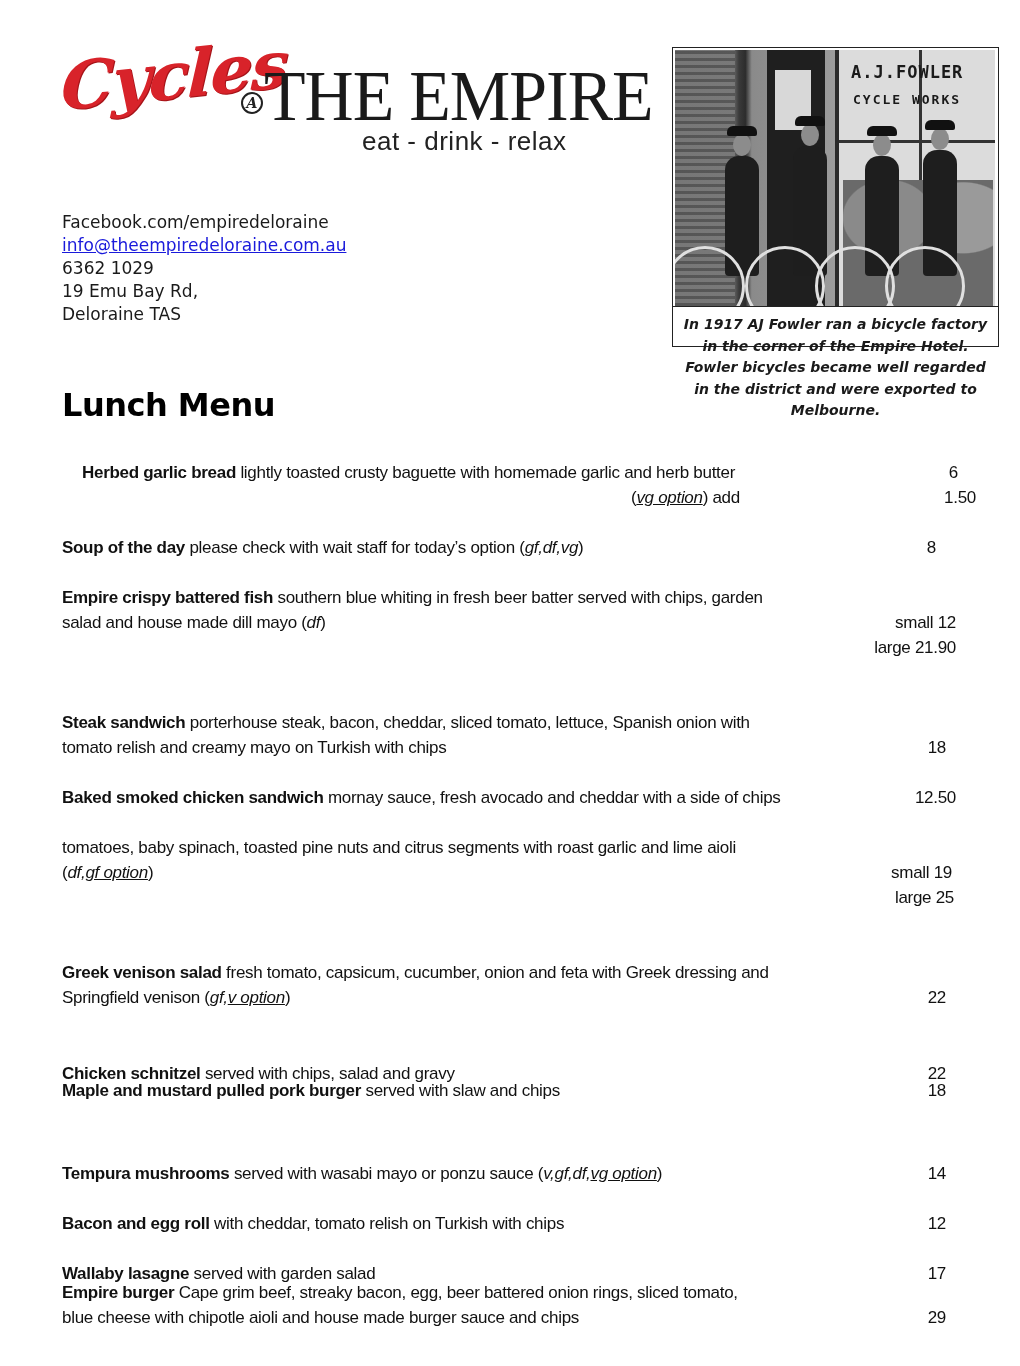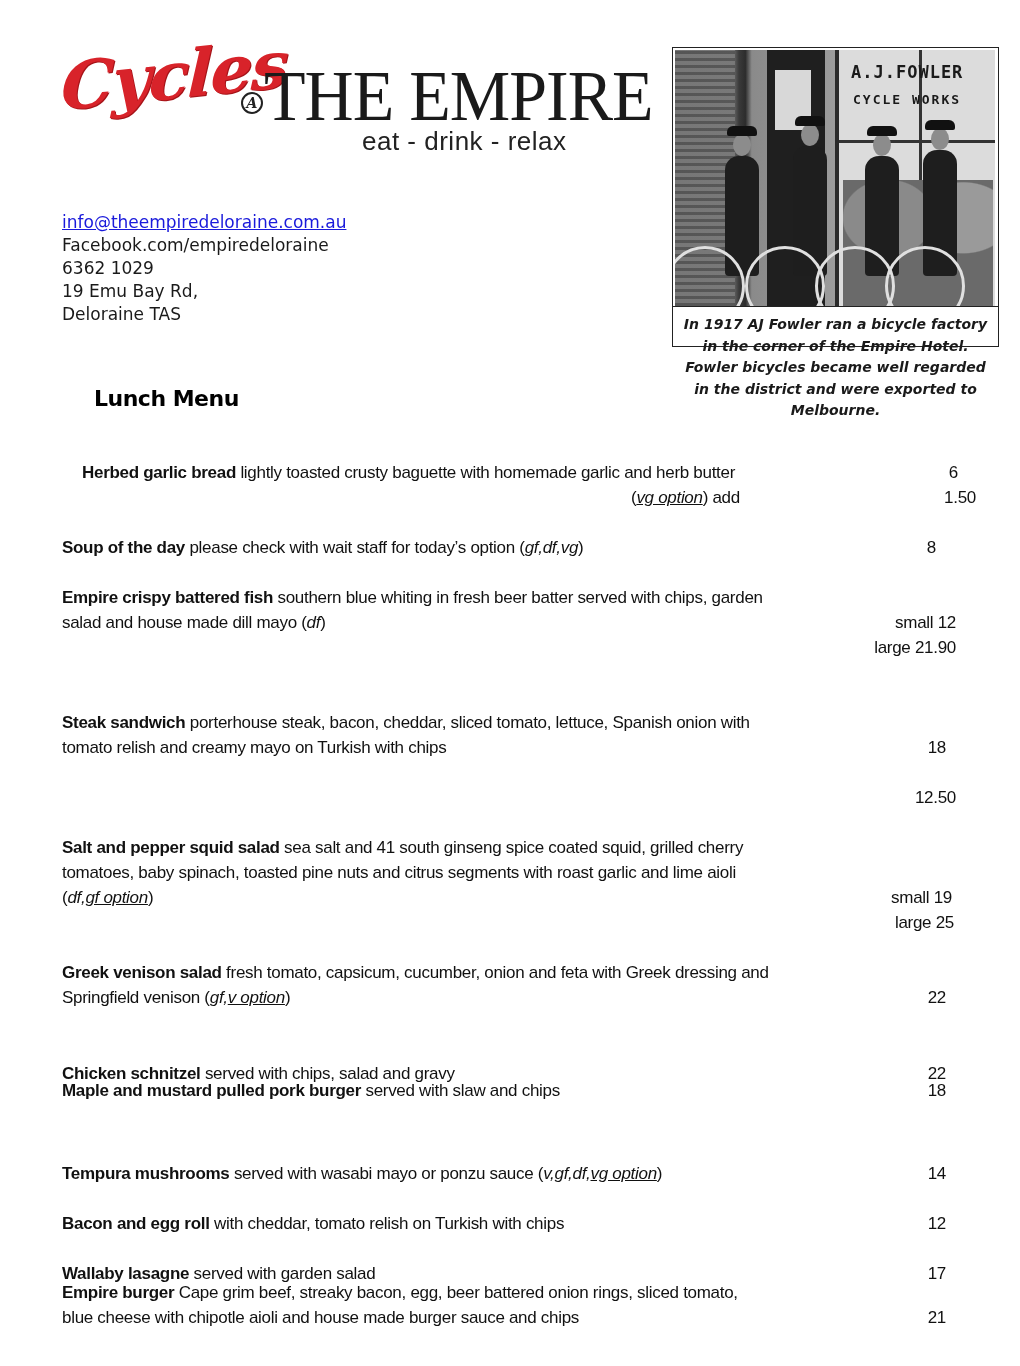--- a/index.html
+++ b/index.html
@@ -30,21 +30,21 @@
     position: absolute; left: 304px; top: 86px;
     font-family: "Liberation Sans", sans-serif; font-size: 26px; color: #222; letter-spacing: 0.5px;
   }
 
   
   .contact { position: absolute; left: 62px; top: 211px; font-family: "DejaVu Sans", sans-serif; font-size: 17px; line-height: 23px; color: #1a1a1a; }
   .contact a { color: #1a1adb; text-decoration: underline; }
   .contact div { white-space: nowrap; }
 
   
-  .page-title { position: absolute; left: 62px; top: 386px; font-family: "DejaVu Sans", sans-serif; font-weight: bold; font-size: 22px; color: #000; letter-spacing: -0.5px; margin-left: 32px; }
+  .page-title { position: absolute; left: 62px; top: 386px; font-family: "DejaVu Sans", sans-serif; font-weight: bold; font-size: 32px; color: #000; letter-spacing: -0.5px; }
 
   
   .photo-box { position: absolute; left: 672px; top: 47px; width: 327px; height: 300px; border: 1.5px solid #222; background: #fff; }
   .photo {
     position: absolute; left: 2px; top: 2px; width: 320px; height: 256px; overflow: hidden;
     background: linear-gradient(90deg, #5a5a5a 0%, #6e6e6e 18%, #3a3a3a 20%, #2c2c2c 22%, #8a8a8a 24%, #9c9c9c 50%, #b8b8b8 52%, #cfcfcf 70%, #c4c4c4 100%);
   }
   .photo .brick { position: absolute; left: 0; top: 0; width: 60px; height: 256px;
     background: repeating-linear-gradient(0deg, #555 0 3px, #7a7a7a 3px 7px); opacity: 0.9; }
   .photo .door { position: absolute; left: 92px; top: 0; width: 58px; height: 256px; background: #1f1f1f; }
@@ -87,22 +87,22 @@
 <body>
 
 <div class="logo">
   <span class="logo-cycles">Cycles</span>
   <span class="logo-at">A</span>
   <span class="logo-name">THE EMPIRE</span>
   <span class="logo-tagline">eat - drink - relax</span>
 </div>
 
 <div class="contact">
+  <div>Facebook.com/empiredeloraine</div>
   <div><a>info@theempiredeloraine.com.au</a></div>
-  <div>Facebook.com/empiredeloraine</div>
   <div>6362 1029</div>
   <div>19 Emu Bay Rd,</div>
   <div>Deloraine TAS</div>
 </div>
 
 <h1 class="page-title">Lunch Menu</h1>
 
 <div class="photo-box">
   <div class="photo">
     <div class="brick"></div>
@@ -163,28 +163,26 @@
       <span class="desc"><span class="name">Steak sandwich</span><span> porterhouse steak, bacon, cheddar, sliced tomato, lettuce, Spanish onion with</span></span>
     </div>
     <div class="line">
       <span class="desc">tomato relish and creamy mayo on Turkish with chips</span>
       <span class="price" style="right:16px;">18</span>
     </div>
   </div>
 
   <div class="item" style="top:325px;">
     <div class="line">
+      <span class="desc"><span class="name">Baked smoked chicken sandwich</span><span> mornay sauce, fresh avocado and cheddar with a side of chips</span></span>
       <span class="price">12.50</span>
     </div>
   </div>
 
   <div class="item" style="top:375px;">
-    <div class="line">
-      <span class="desc"><span class="name">Salt and pepper squid salad</span><span> sea salt and 41 south ginseng spice coated squid, grilled cherry</span></span>
-    </div>
     <div class="line">
       <span class="desc">tomatoes, baby spinach, toasted pine nuts and citrus segments with roast garlic and lime aioli</span>
     </div>
     <div class="line">
       <span class="desc"><span>(</span><span class="tag">df,</span><span class="tag-u">gf option</span><span>)</span></span>
       <span class="price" style="right:10px;">small 19</span>
     </div>
     <div class="line">
       <span class="price" style="right:8px;">large 25</span>
     </div>
@@ -234,17 +232,17 @@
       <span class="price" style="right:16px;">17</span>
     </div>
   </div>
 
   <div class="item" style="top:820px;">
     <div class="line">
       <span class="desc"><span class="name">Empire burger</span><span> Cape grim beef, streaky bacon, egg, beer battered onion rings, sliced tomato,</span></span>
     </div>
     <div class="line">
       <span class="desc">blue cheese with chipotle aioli and house made burger sauce and chips</span>
-      <span class="price" style="right:16px;">21</span>
+      <span class="price" style="right:16px;">29</span>
     </div>
   </div>
 
 </div>
 
 </body></html>

